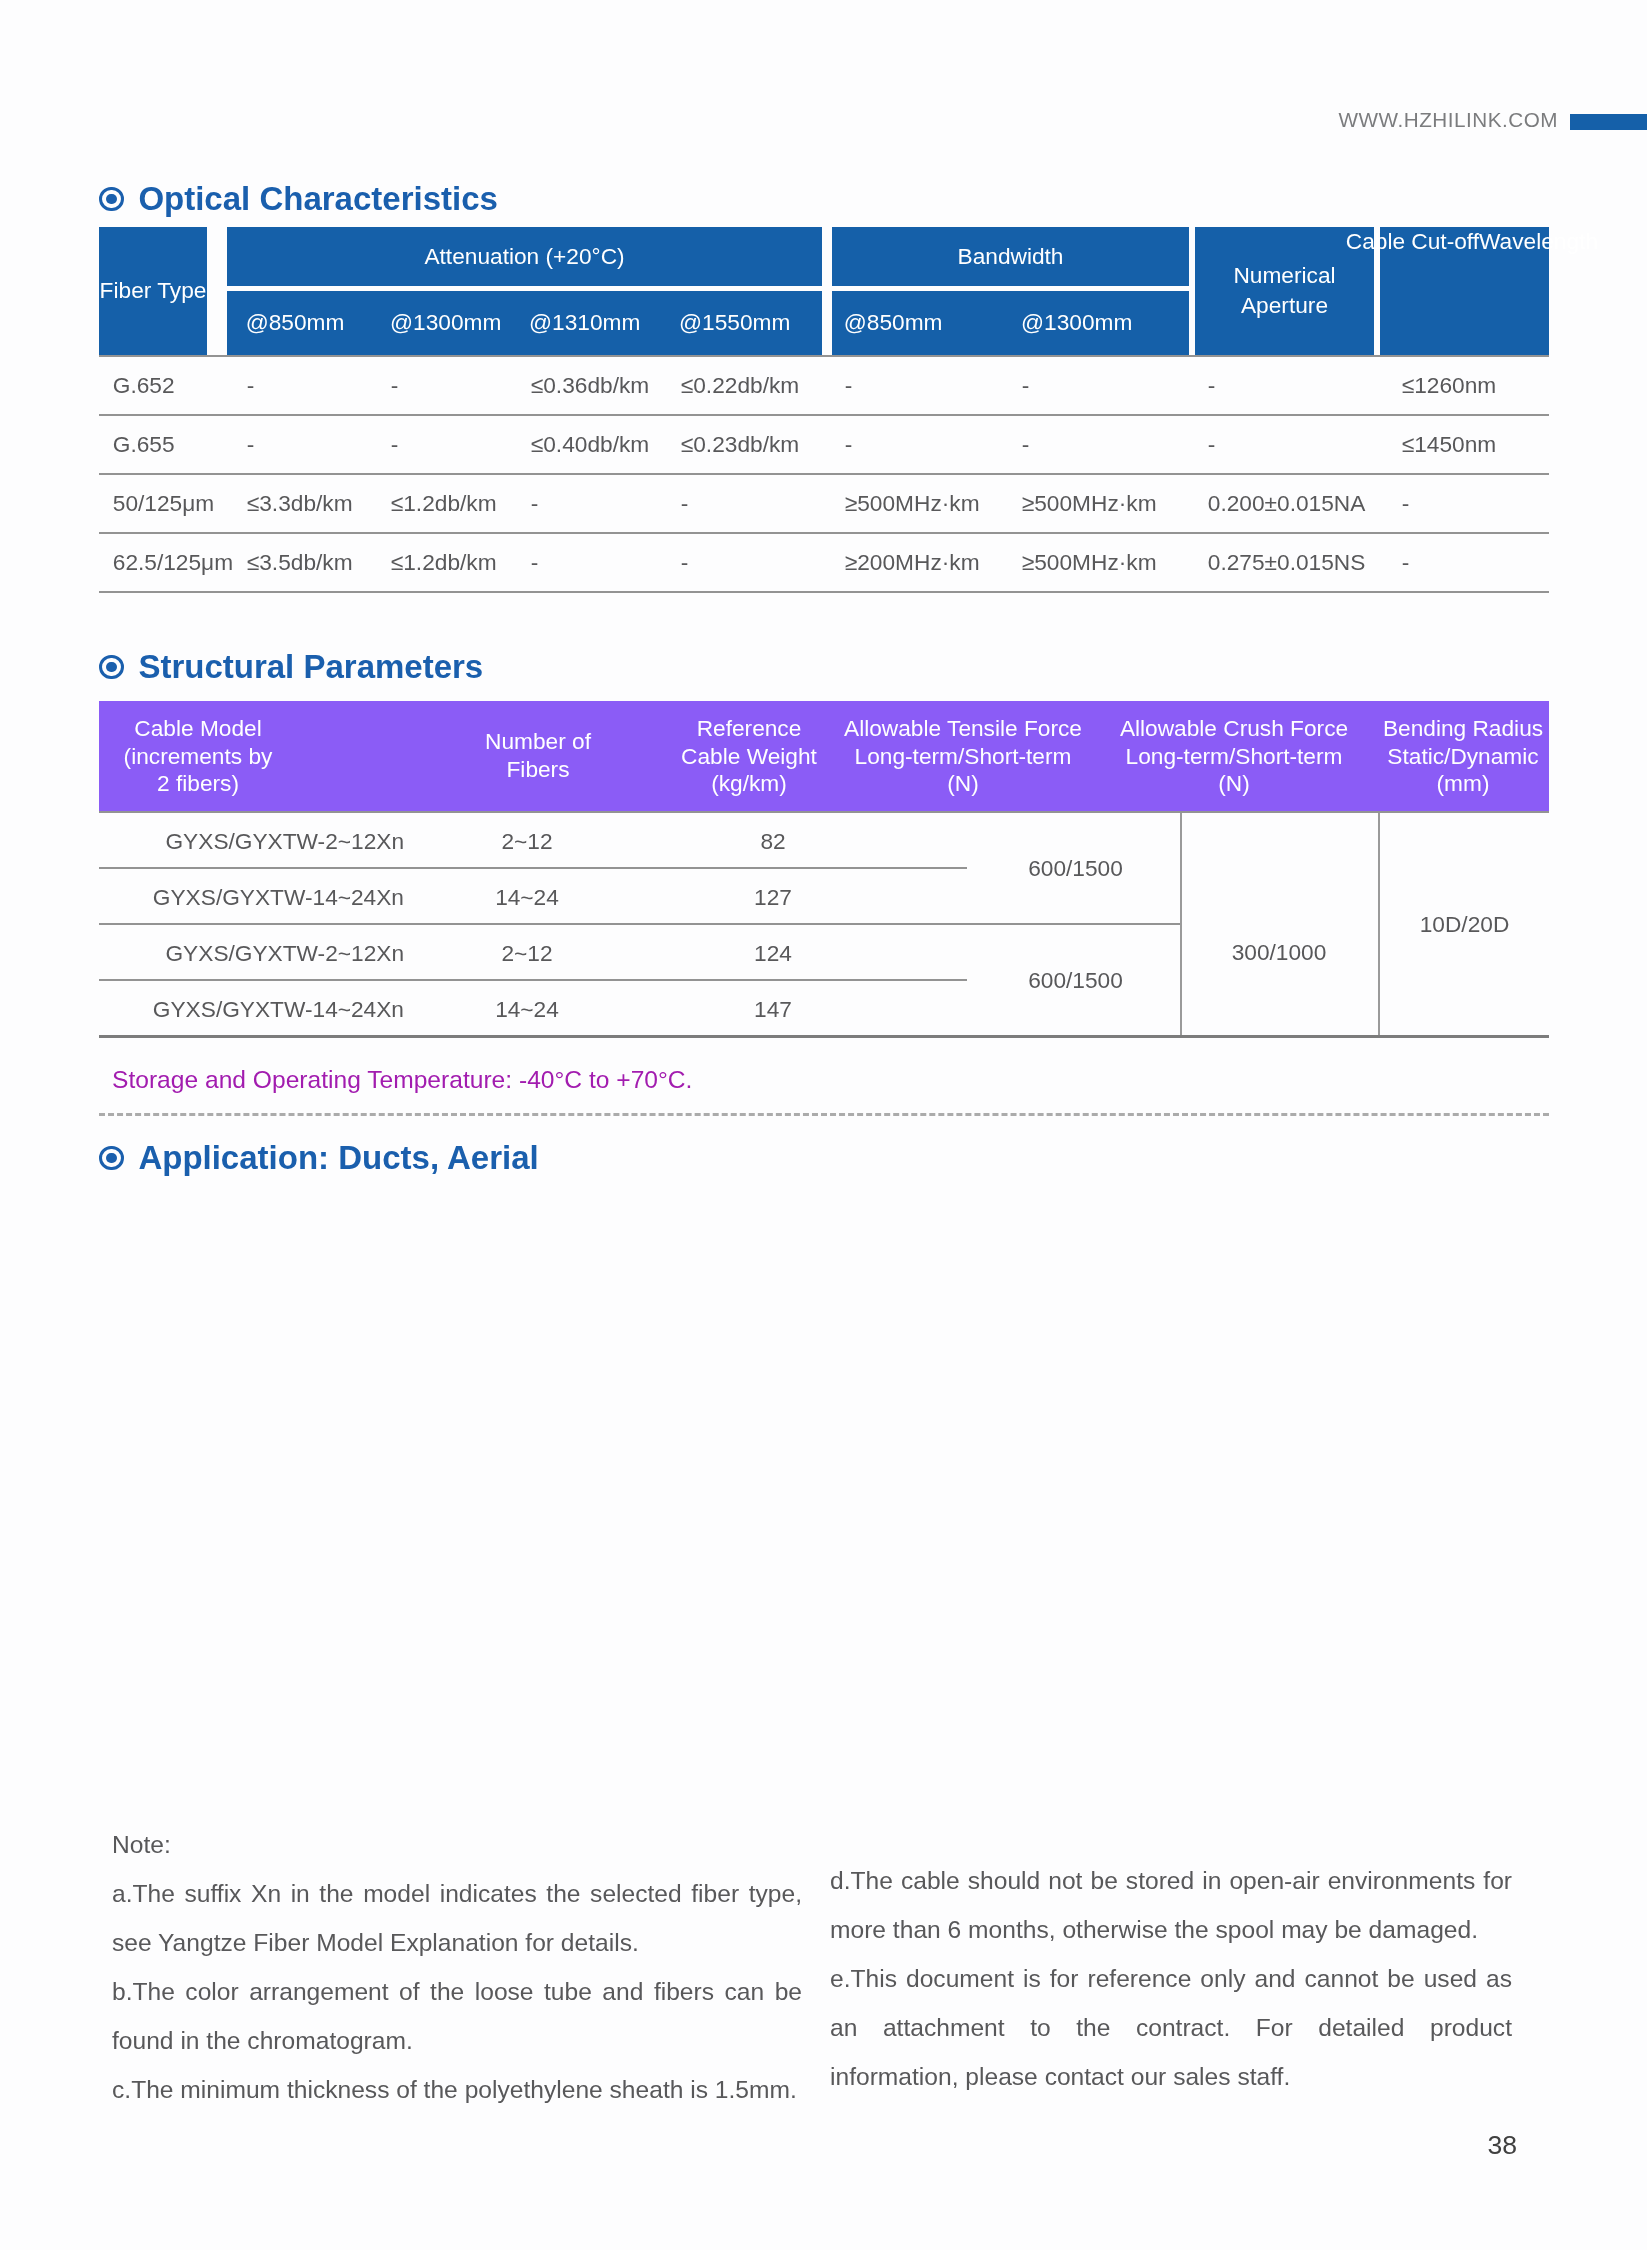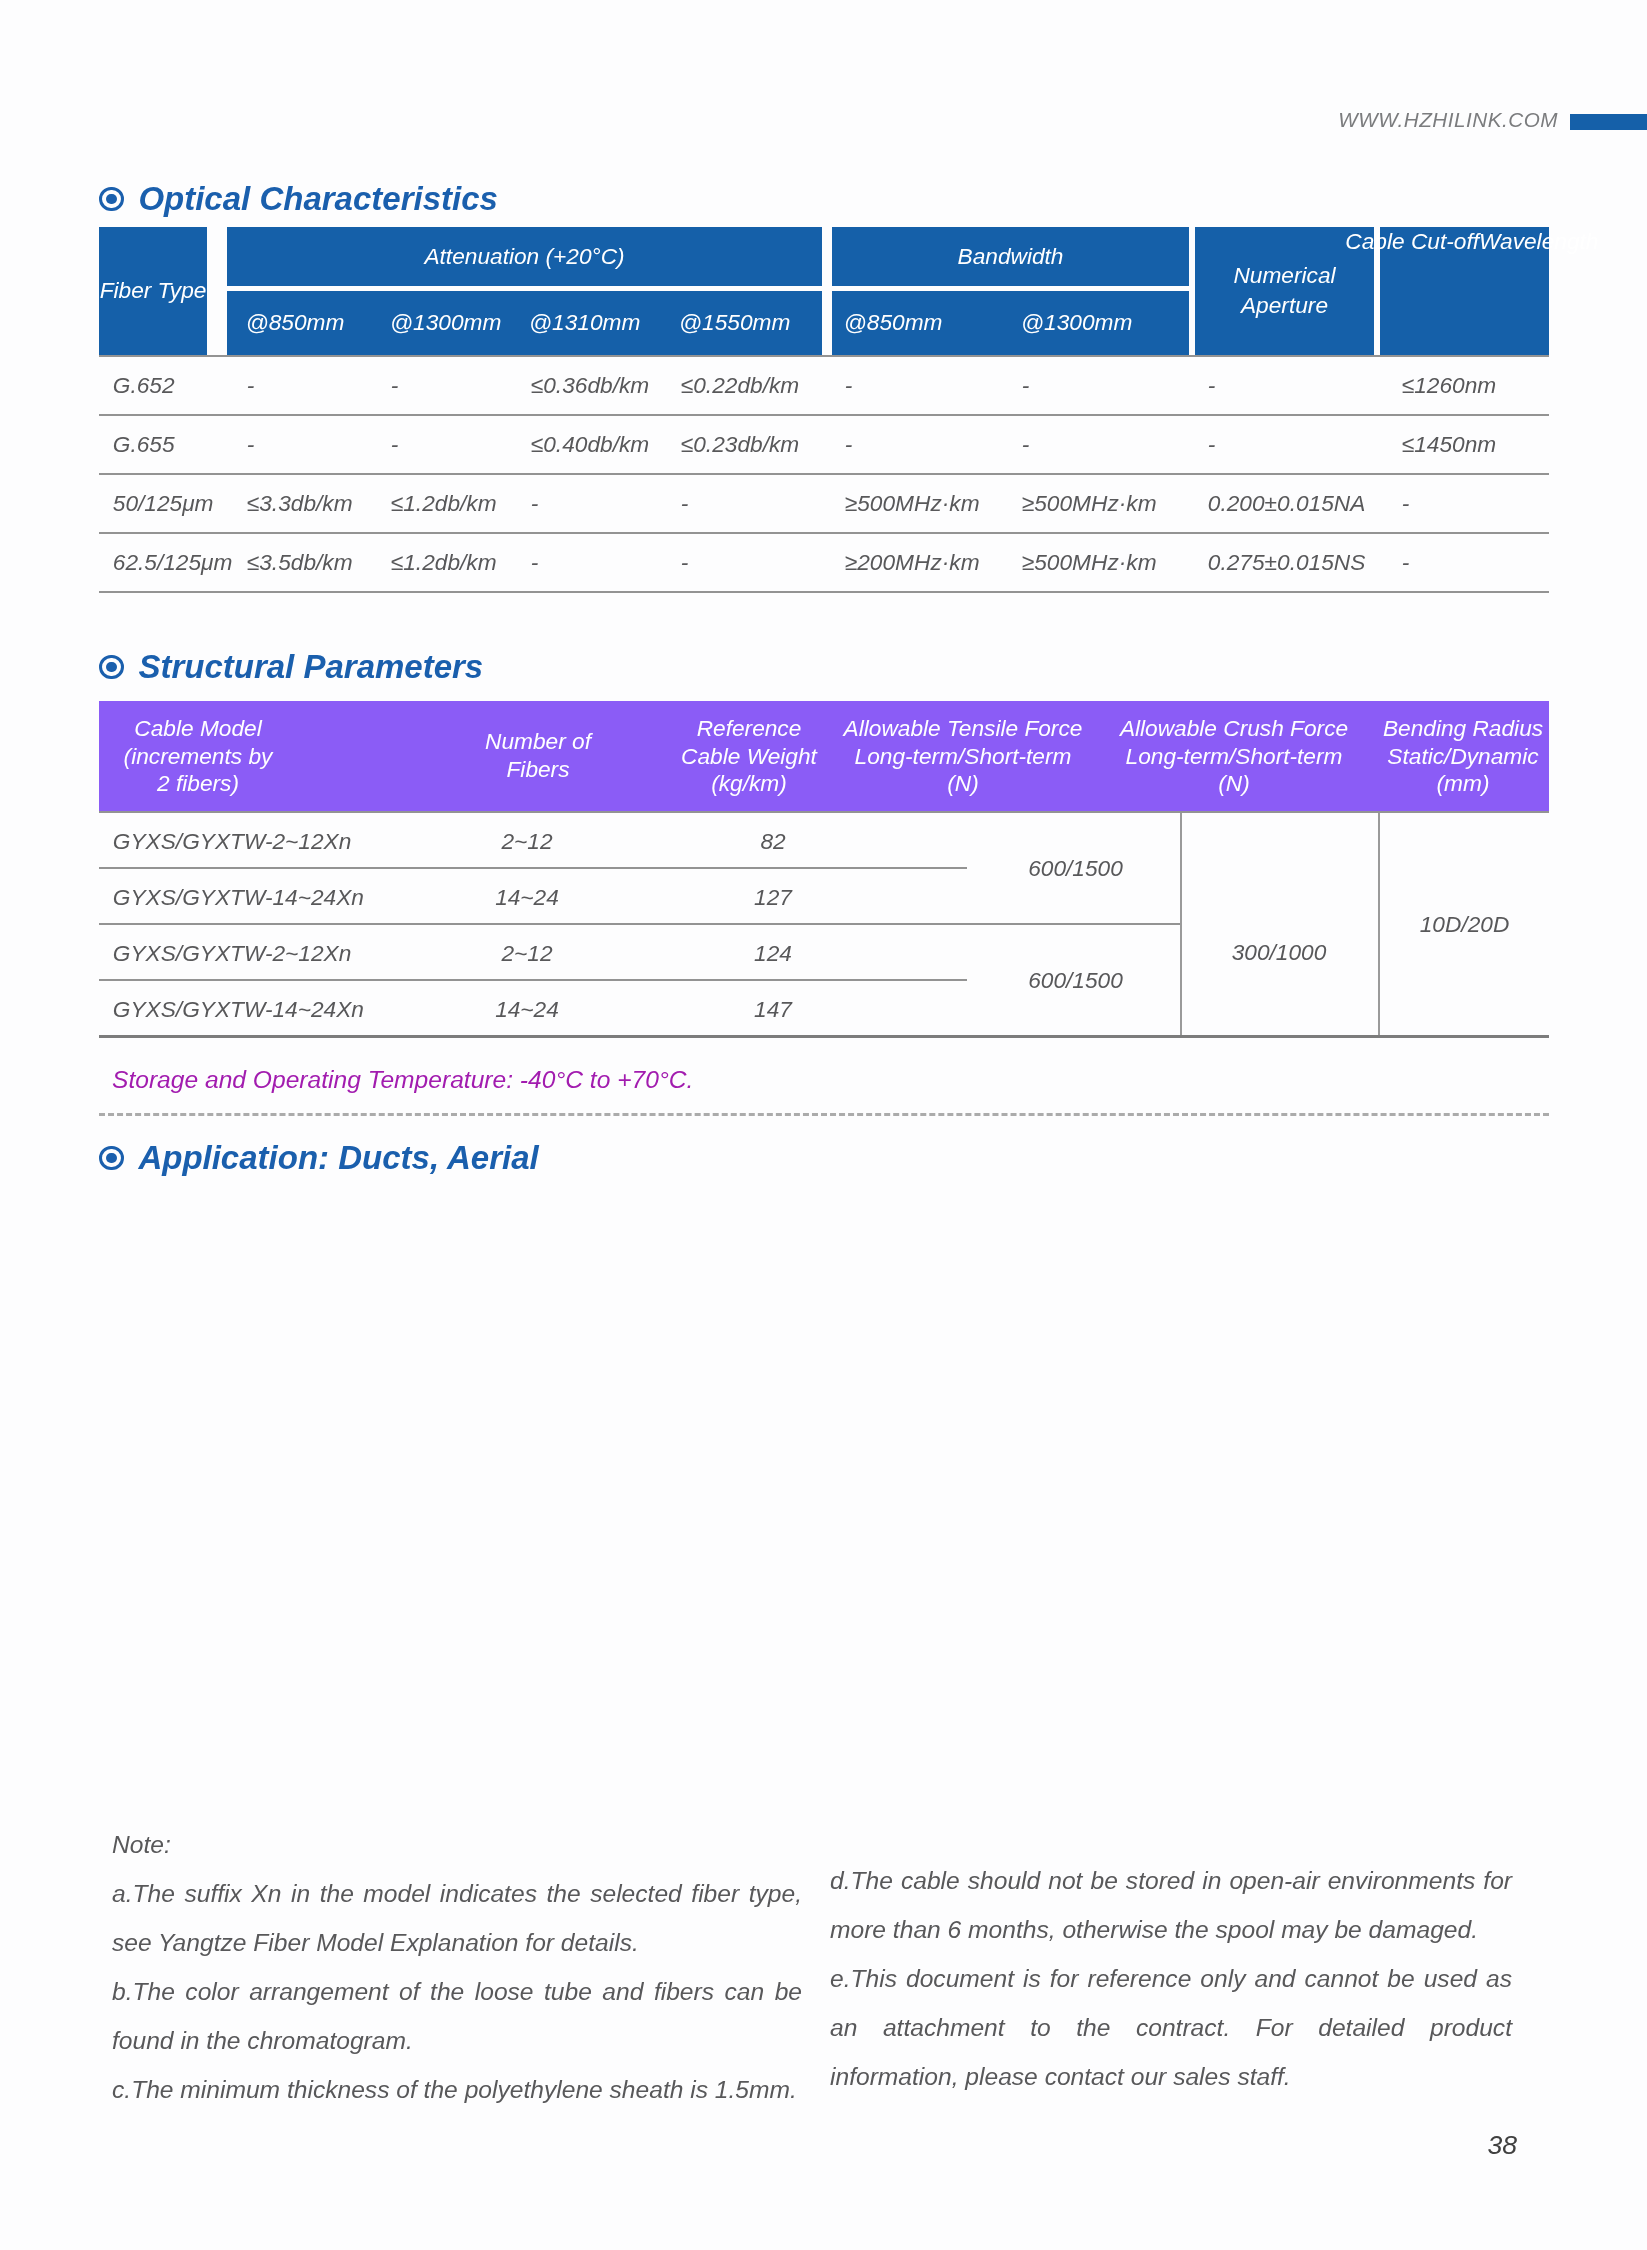--- a/index.html
+++ b/index.html
@@ -3,21 +3,20 @@
 <meta charset="utf-8">
 <style>
   * { box-sizing: border-box; margin: 0; padding: 0; }
   html, body { background: #ffffff; }
   .page {
     position: relative;
     width: 1647px; height: 2251px;
     background: #fdfdfe;
     font-family: "Liberation Sans", sans-serif;
     overflow: hidden;
-    font-style: italic;
   }
   
   .site-url {
     position: absolute; top: 108px; left: 0; width: 1558px;
     text-align: right; font-size: 20.7px; letter-spacing: 0.5px;
     color: #7b7c7e;
   }
   .header-accent-bar {
     position: absolute; top: 114px; left: 1570px;
     width: 77px; height: 15.8px; background: #1560a9;
@@ -84,21 +83,21 @@
   }
   .sh0 { left: 99px; }  .sh1 { left: 439px; }  .sh2 { left: 650px; }
   .sh3 { left: 864px; }  .sh4 { left: 1135px; } .sh5 { left: 1364px; }
 
   .str-body { position: relative; height: 225px; border-top: 2px solid #939393;
               font-size: 22.7px; color: #58585a; }
   .str-row {
     display: grid; grid-template-columns: 305px 246px 246px;
     height: 56px; align-items: center; white-space: nowrap;
   }
-  .str-row .c-model { padding-left: 13.8px; }
+  .str-row .c-model { padding-left: 13.8px; text-align: right; }
   .str-row .c-mid   { text-align: center; }
   .hline { position: absolute; height: 2px; background: #939393; left: 0; }
   .hl1 { top: 54px;  width: 868px; }
   .hl2 { top: 110px; width: 1081px; }
   .hl3 { top: 166px; width: 868px; }
   .str-bottom { position: absolute; top: 222px; left: 0; width: 1450px;
                 height: 3px; background: #7c7c7c; }
   .vline { position: absolute; top: 0; width: 2px; height: 225px; background: #9a9a9a; }
   .vl1 { left: 1081px; } .vl2 { left: 1279px; }
   .merged {

